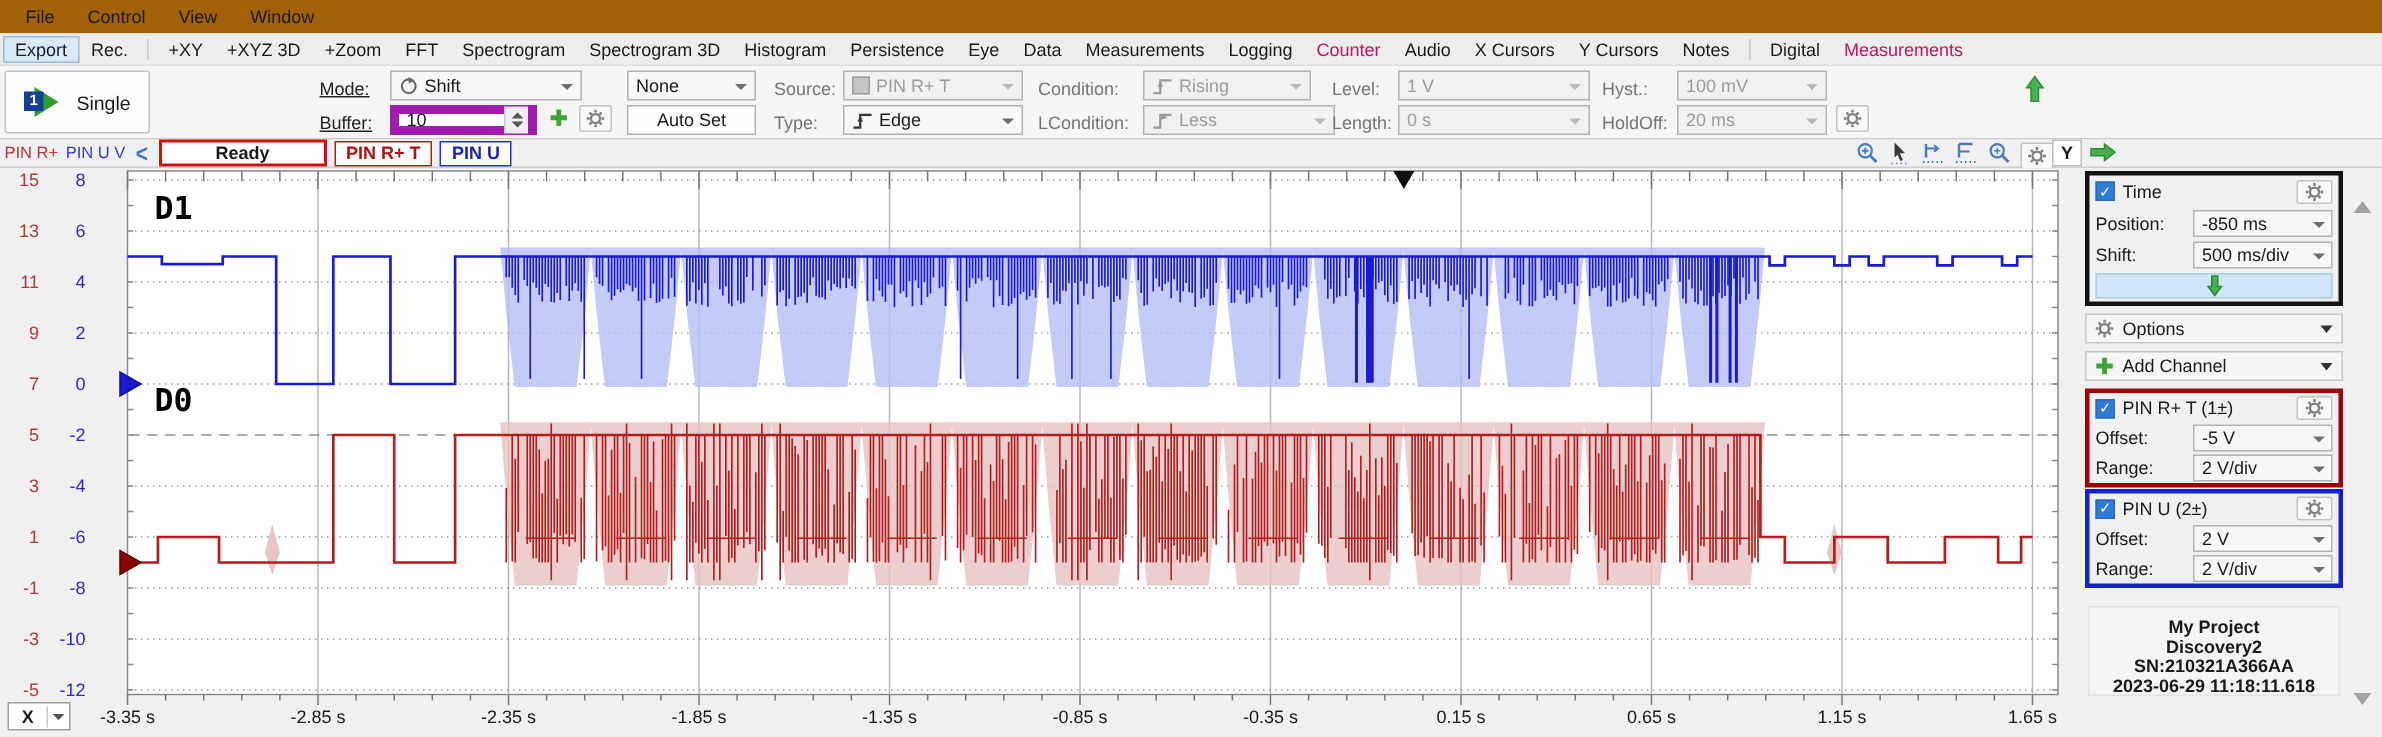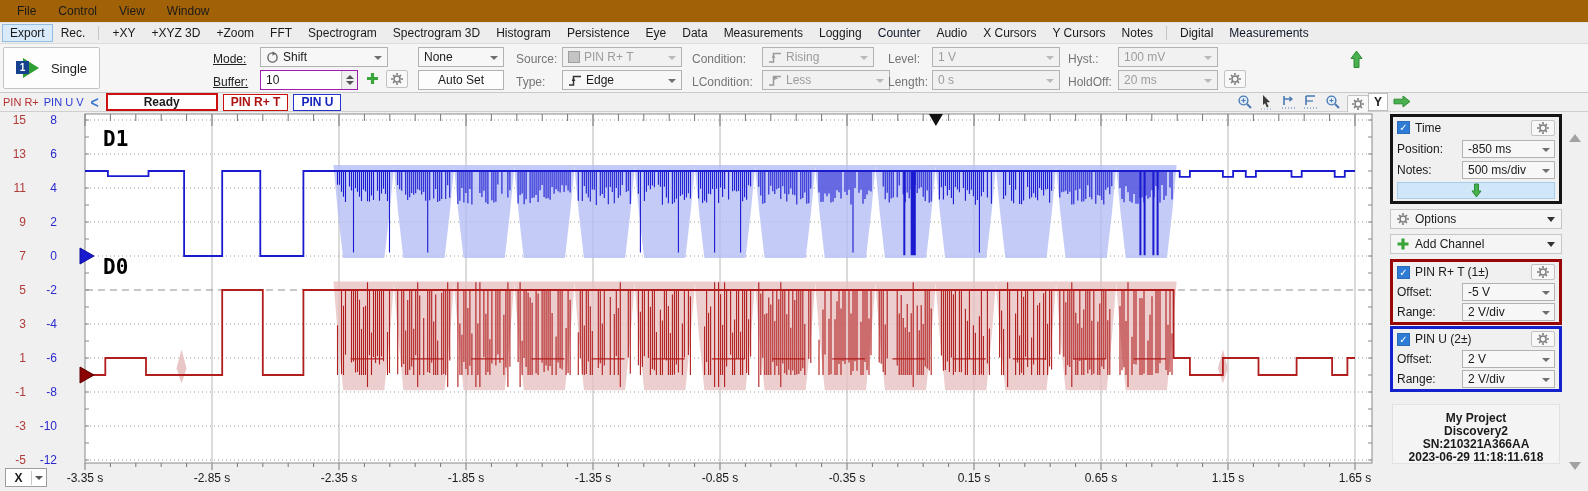--- a/index.html
+++ b/index.html
@@ -8,21 +8,21 @@
   .app { position:relative; width:1588px; height:491px; background:#f0f0f0; overflow:hidden;
          font-size:12px; color:#1a1a1a; }
 
   
   .menubar { height:22px; background:#a16207; display:flex; align-items:center; padding-left:6px;text-align:right; }
   .menu-item { padding:3px 11px; cursor:default; }
   .toolbar { height:22px; background:#ededed; border-top:1px solid #e2e2e2; border-bottom:1px solid #dcdcdc;
              display:flex; align-items:center; padding-left:2px; }
   .tb-item { padding:2px 8px; white-space:nowrap; }
   .tb-item.active { background:#d9eafb; border:1px solid #94bde4; padding:1px 7px; }
-  .tb-item.disabled { color:#0f172a; }
+  .tb-item.disabled { color:#be185d; }
   .tb-sep { width:1px; height:14px; background:#c6c6c6; margin:0 5px; }
 
   
   .controls { position:relative; height:49px; background:#f5f5f5; border-bottom:1px solid #c9c9c9; }
   .ctl-label { position:absolute; color:#757575; white-space:nowrap; }
   .ctl-label.dark { color:#222;text-decoration:underline; }
   .btnbig { position:absolute; width:97px; height:42px; top:3px; background:#fdfdfd; border:1px solid #c4c4c4;
             border-radius:2px; display:flex; align-items:center; justify-content:center; gap:9px; font-size:13px; }
   .playwrap { position:relative; width:26px; height:22px; }
   .play { position:absolute; left:7px; top:1px; width:0; height:0;
@@ -30,21 +30,21 @@
   .badge1 { position:absolute; left:0; top:4px; width:13px; height:13px; background:#15418f; color:#fff;
             font-size:10px; font-weight:bold; display:flex; align-items:center; justify-content:center; }
   .dd { position:absolute; height:20px; background:#f7f7f7; border:1px solid #b2b2b2; display:flex;
         align-items:center; gap:4px; padding:0 18px 0 5px; white-space:nowrap; }
   .dd .caret { position:absolute; right:5px; top:8px; width:0; height:0;
                border-left:4px solid transparent; border-right:4px solid transparent; border-top:4px solid #6e6e6e; }
   .dd.disabled { color:#9c9c9c; background:#f1f1f1; }
   .dd.disabled .caret { border-top-color:#b9b9b9; }
   .btn { position:absolute; background:#fdfdfd; border:1px solid #b2b2b2; display:flex; align-items:center;
          justify-content:center; height:20px;text-align:right; }
-  .spin { position:absolute; height:20px; background:#fff; border:1px solid #a21caf; display:flex;
+  .spin { position:absolute; height:20px; background:#fff; border:6px solid #a21caf; display:flex;
           align-items:center; padding:0 0 0 5px; }
   .spin-arrows { margin-left:auto; width:16px; height:18px; border-left:1px solid #c6c6c6; background:#f0f0f0;
                  display:flex; flex-direction:column; align-items:center; justify-content:center; gap:2px; }
   .tri-up { width:0;height:0;border-left:4px solid transparent;border-right:4px solid transparent;border-bottom:4px solid #555; }
   .tri-dn { width:0;height:0;border-left:4px solid transparent;border-right:4px solid transparent;border-top:4px solid #555; }
   .iconbtn { position:absolute; width:22px; height:18px; border:1px solid #c2c2c2; background:#f8f8f8;
              display:flex; align-items:center; justify-content:center; border-radius:2px; }
   .chip { width:12px; height:12px; background:#c4c4c4; border:1px solid #9e9e9e; }
 
   
@@ -579,21 +579,21 @@
             </span>
         </div>
         <div class="rp-row">
           <span class="rp-label">Position:</span>
           <span class="rp-dd">
               <span>-850 ms</span>
               <span class="caret"></span>
             </span>
         </div>
         <div class="rp-row">
-          <span class="rp-label">Notes:</span>
+          <span class="rp-label">Shift:</span>
           <span class="rp-dd">
               <span>500 ms/div</span>
               <span class="caret"></span>
             </span>
         </div>
         <div class="time-hl">
           <svg width="11" height="15" viewBox="0 0 11 15">
               <path d="M5.5 14 L1 8 H3.5 V1 H7.5 V8 H10 Z" fill="#49b04f" stroke="#2d8c34"></path>
             </svg>
         </div>

